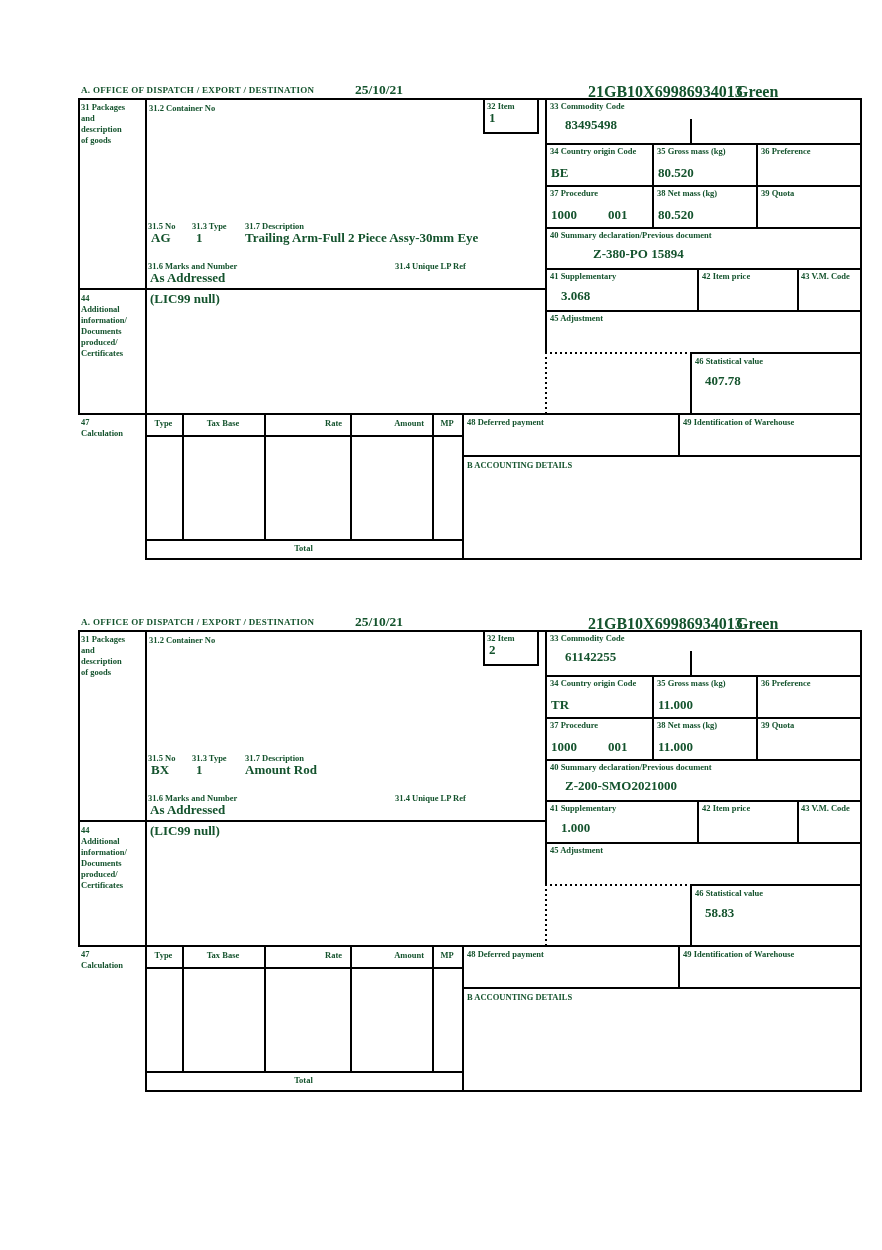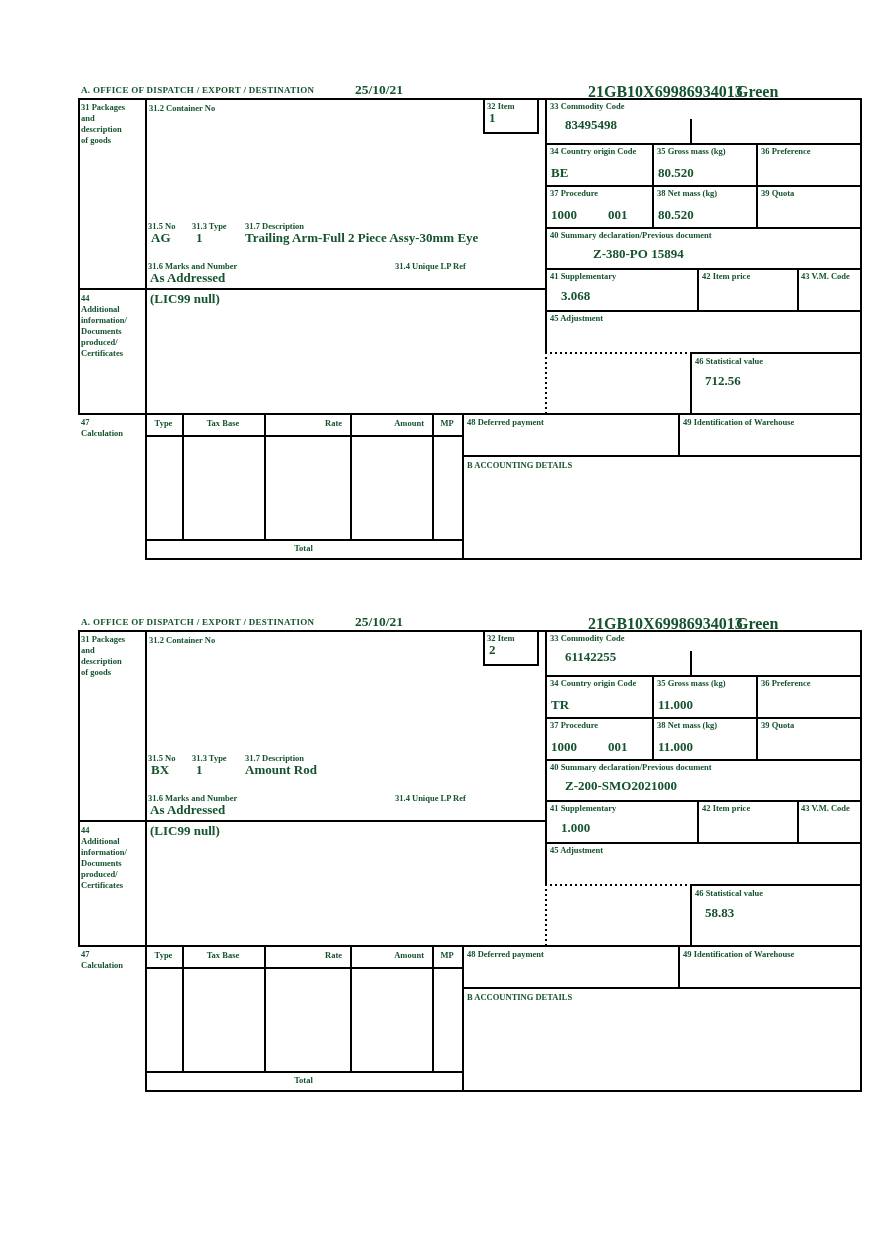--- a/index.html
+++ b/index.html
@@ -109,21 +109,21 @@
       <div>Certificates</div>
     </div>
     <span class="val" style="left:72px;top:210px;">(LIC99 null)</span>
 
     <span class="lbl" style="left:472px;top:231px;">45 Adjustment</span>
 
     <div class="dh" style="left:467px;top:270px;width:145px;"></div>
     <div class="hl" style="left:612px;top:270px;width:172px;"></div>
     <div class="vl" style="left:612px;top:270px;height:61px;"></div>
     <span class="lbl" style="left:617px;top:274px;">46 Statistical value</span>
-    <span class="val" style="left:627px;top:292px;">712.56</span>
+    <span class="val" style="left:627px;top:292px;">407.78</span>
 
     <div class="lblwrap" style="left:3px;top:335px;width:60px;">
       <div>47</div>
       <div>Calculation</div>
     </div>
     <div class="vl" style="left:104px;top:331px;height:126px;"></div>
     <div class="vl" style="left:186px;top:331px;height:126px;"></div>
     <div class="vl" style="left:272px;top:331px;height:126px;"></div>
     <div class="vl" style="left:354px;top:331px;height:126px;"></div>
     <div class="vl" style="left:384px;top:331px;height:145px;"></div>

